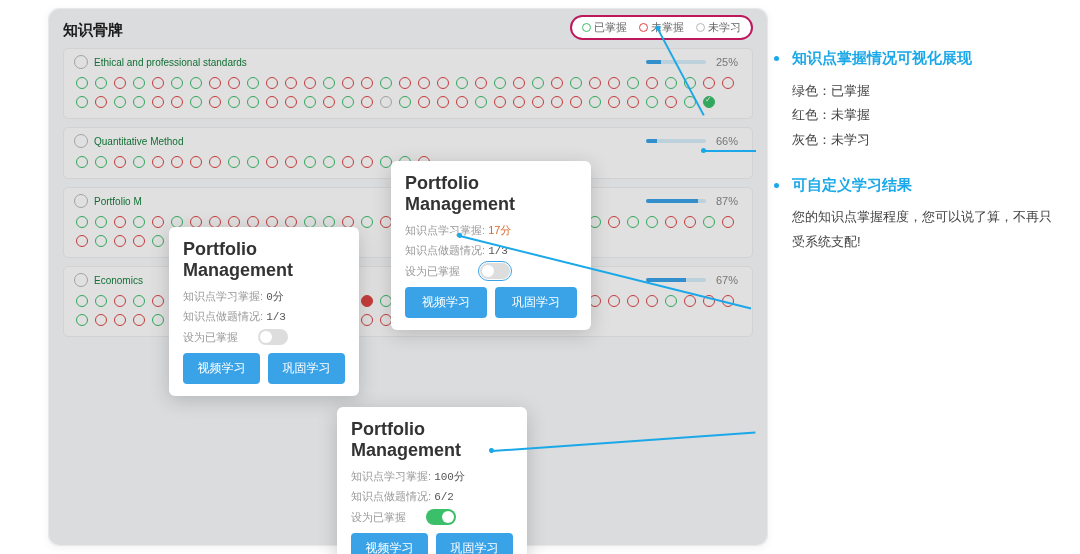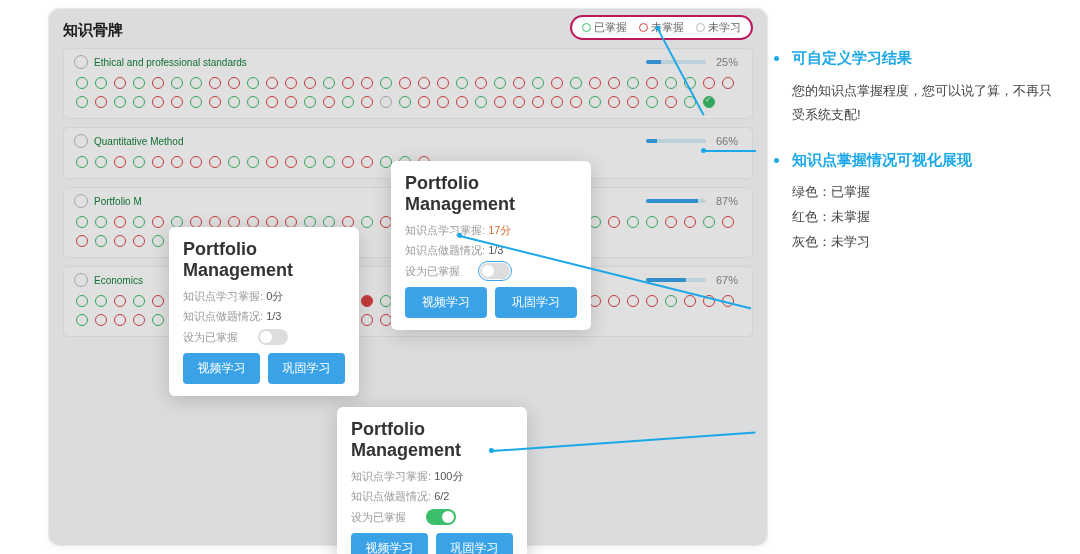--- a/index.html
+++ b/index.html
@@ -25,21 +25,21 @@
 .dot.g { border-color: #3bbf6a; }
 .dot.r { border-color: #e04545; }
 .dot.gr { border-color: #b8b8b8; }
 .dot.fg { border-color: #3bbf6a; background: #3bbf6a; position: relative; }
 .dot.fg::after { content: "✓"; color: #fff; font-size: 8px; position: absolute; top: -2px; left: 1px; }
 .dot.fr { border-color: #e04545; background: #e04545; }
 .pop { position: absolute; background: #fff; border-radius: 6px; box-shadow: 0 4px 20px rgba(0,0,0,0.18); padding: 12px 14px; z-index: 20; }
 .pop h4 { font-size: 18px; font-weight: 600; color: #333; margin-bottom: 8px; }
 .pop .row { font-size: 11px; color: #999; margin-bottom: 5px; }
 .pop .row b { color: #d66a2f; font-weight: 500; }
-.pop .row b.blk { color: #555; }
+.pop .row b.blk { color: #555; font-family: Liberation Mono, monospace; }
 .pop .trow { font-size: 11px; color: #999; display: flex; align-items: center; gap: 20px; margin-bottom: 8px; }
 .tog { width: 30px; height: 16px; background: #ddd; border-radius: 8px; position: relative; }
 .tog::after { content: ""; position: absolute; width: 12px; height: 12px; background: #fff; border-radius: 50%; top: 2px; left: 2px; transition: left .2s; }
 .tog.on { background: #3bbf6a; }
 .tog.on::after { left: 16px; }
 .tog.hl { outline: 1.5px solid #3aa3e8; outline-offset: 1px; }
 .btnrow { display: flex; gap: 8px; align-items: center; }
 .btn { flex: 1; background: #3aa3e8; color: #fff; font-size: 12px; border: none; border-radius: 4px; padding: 7px 0; cursor: pointer; }
 .pop1 { top: 152px; left: 342px; width: 200px; z-index: 25; }
 .pop2 { top: 218px; left: 120px; width: 190px; }
@@ -350,28 +350,28 @@
       <div class="btnrow">
         <button class="btn">视频学习</button>
         <button class="btn">巩固学习</button>
       </div>
     </div>
 
   </div>
 
   <div class="side">
     <div class="block">
-      <h3>可自定义学习结果</h3>
-      <div>您的知识点掌握程度，您可以说了算，不再只受系统支配!</div>
-    </div>
-    <div class="block">
       <h3>知识点掌握情况可视化展现</h3>
       <div>绿色：已掌握</div>
       <div>红色：未掌握</div>
       <div>灰色：未学习</div>
     </div>
+    <div class="block">
+      <h3>可自定义学习结果</h3>
+      <div>您的知识点掌握程度，您可以说了算，不再只受系统支配!</div>
+    </div>
   </div>
 </div>
 
 <div class="connector" style="top:28px; left:658px; width:98px; transform-origin:left; transform:rotate(62deg);"></div>
 <div class="connector" style="top:150px; left:704px; width:52px;"></div>
 <div class="connector" style="top:235px; left:460px; width:300px; transform-origin:left; transform:rotate(14deg);"></div>
 <div class="connector" style="top:450px; left:492px; width:264px; transform-origin:left; transform:rotate(-4deg);"></div>
 
 </body></html>

